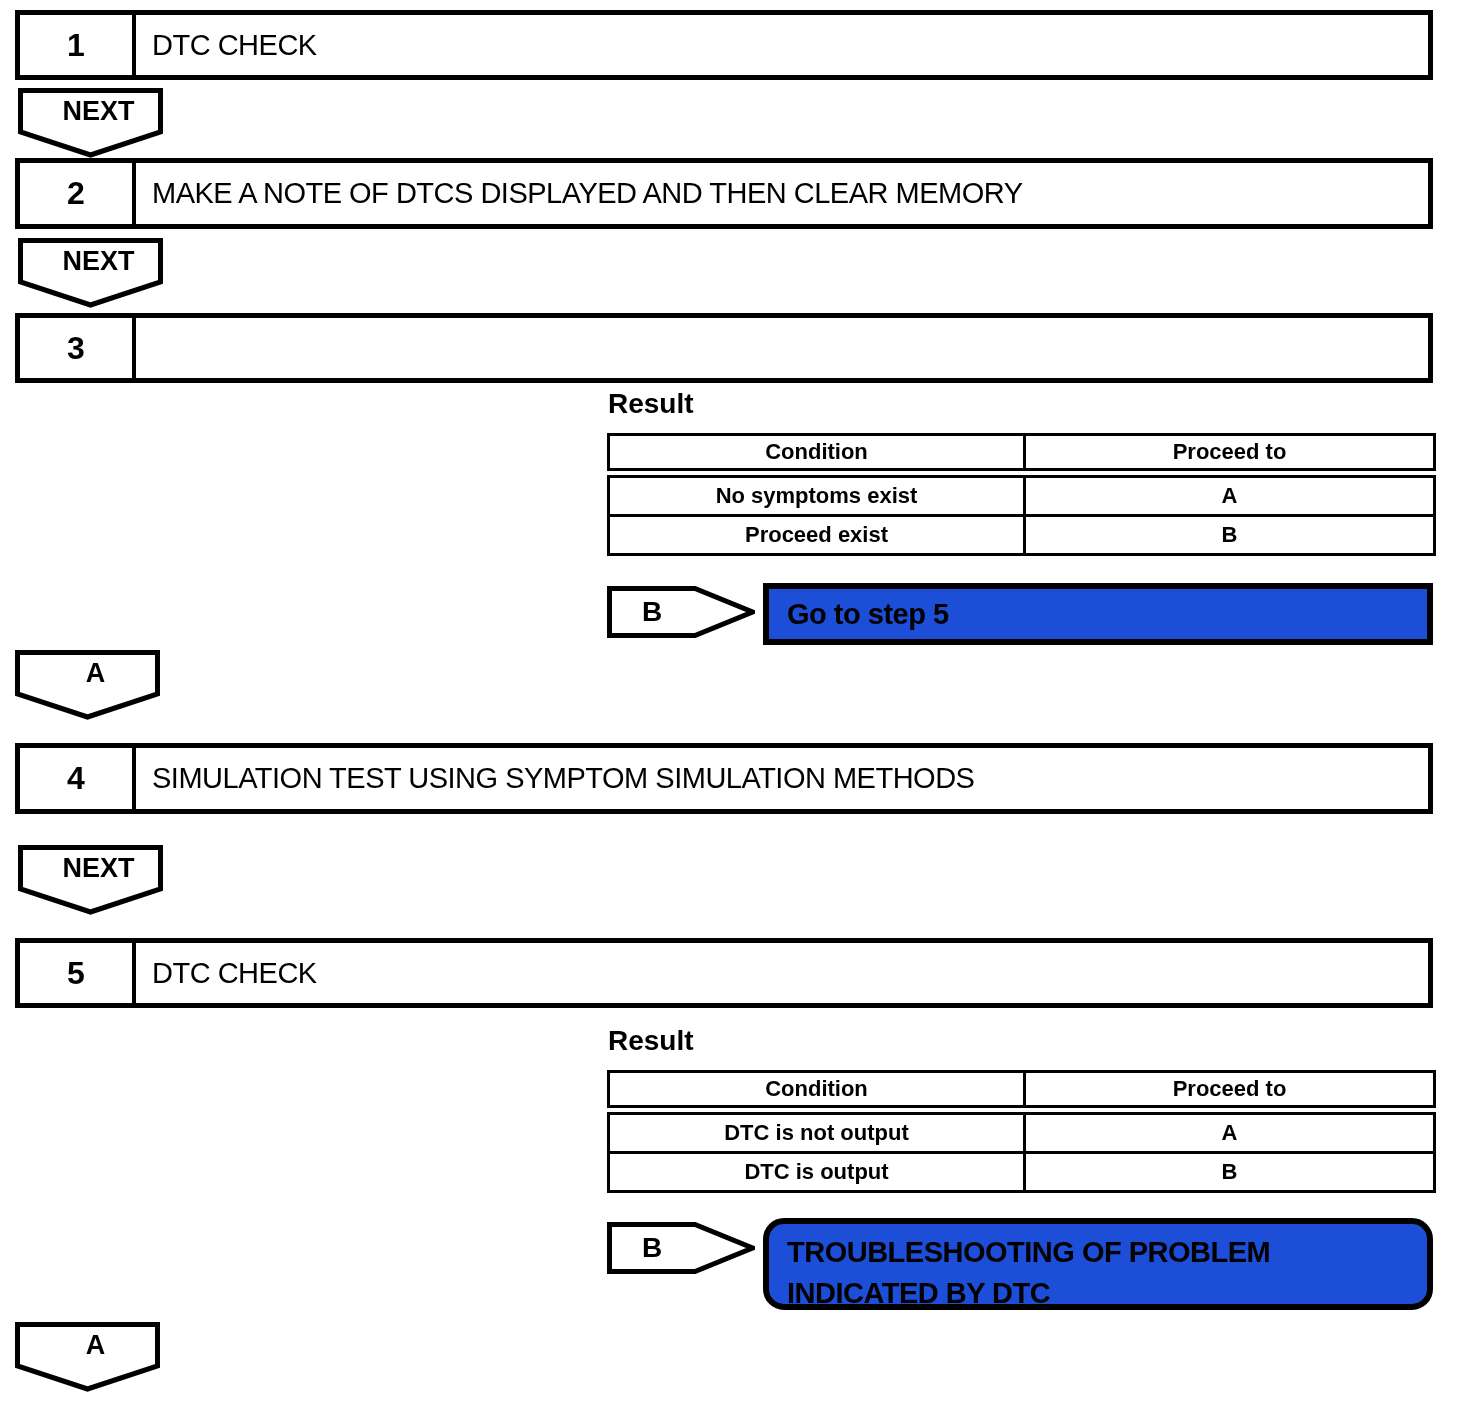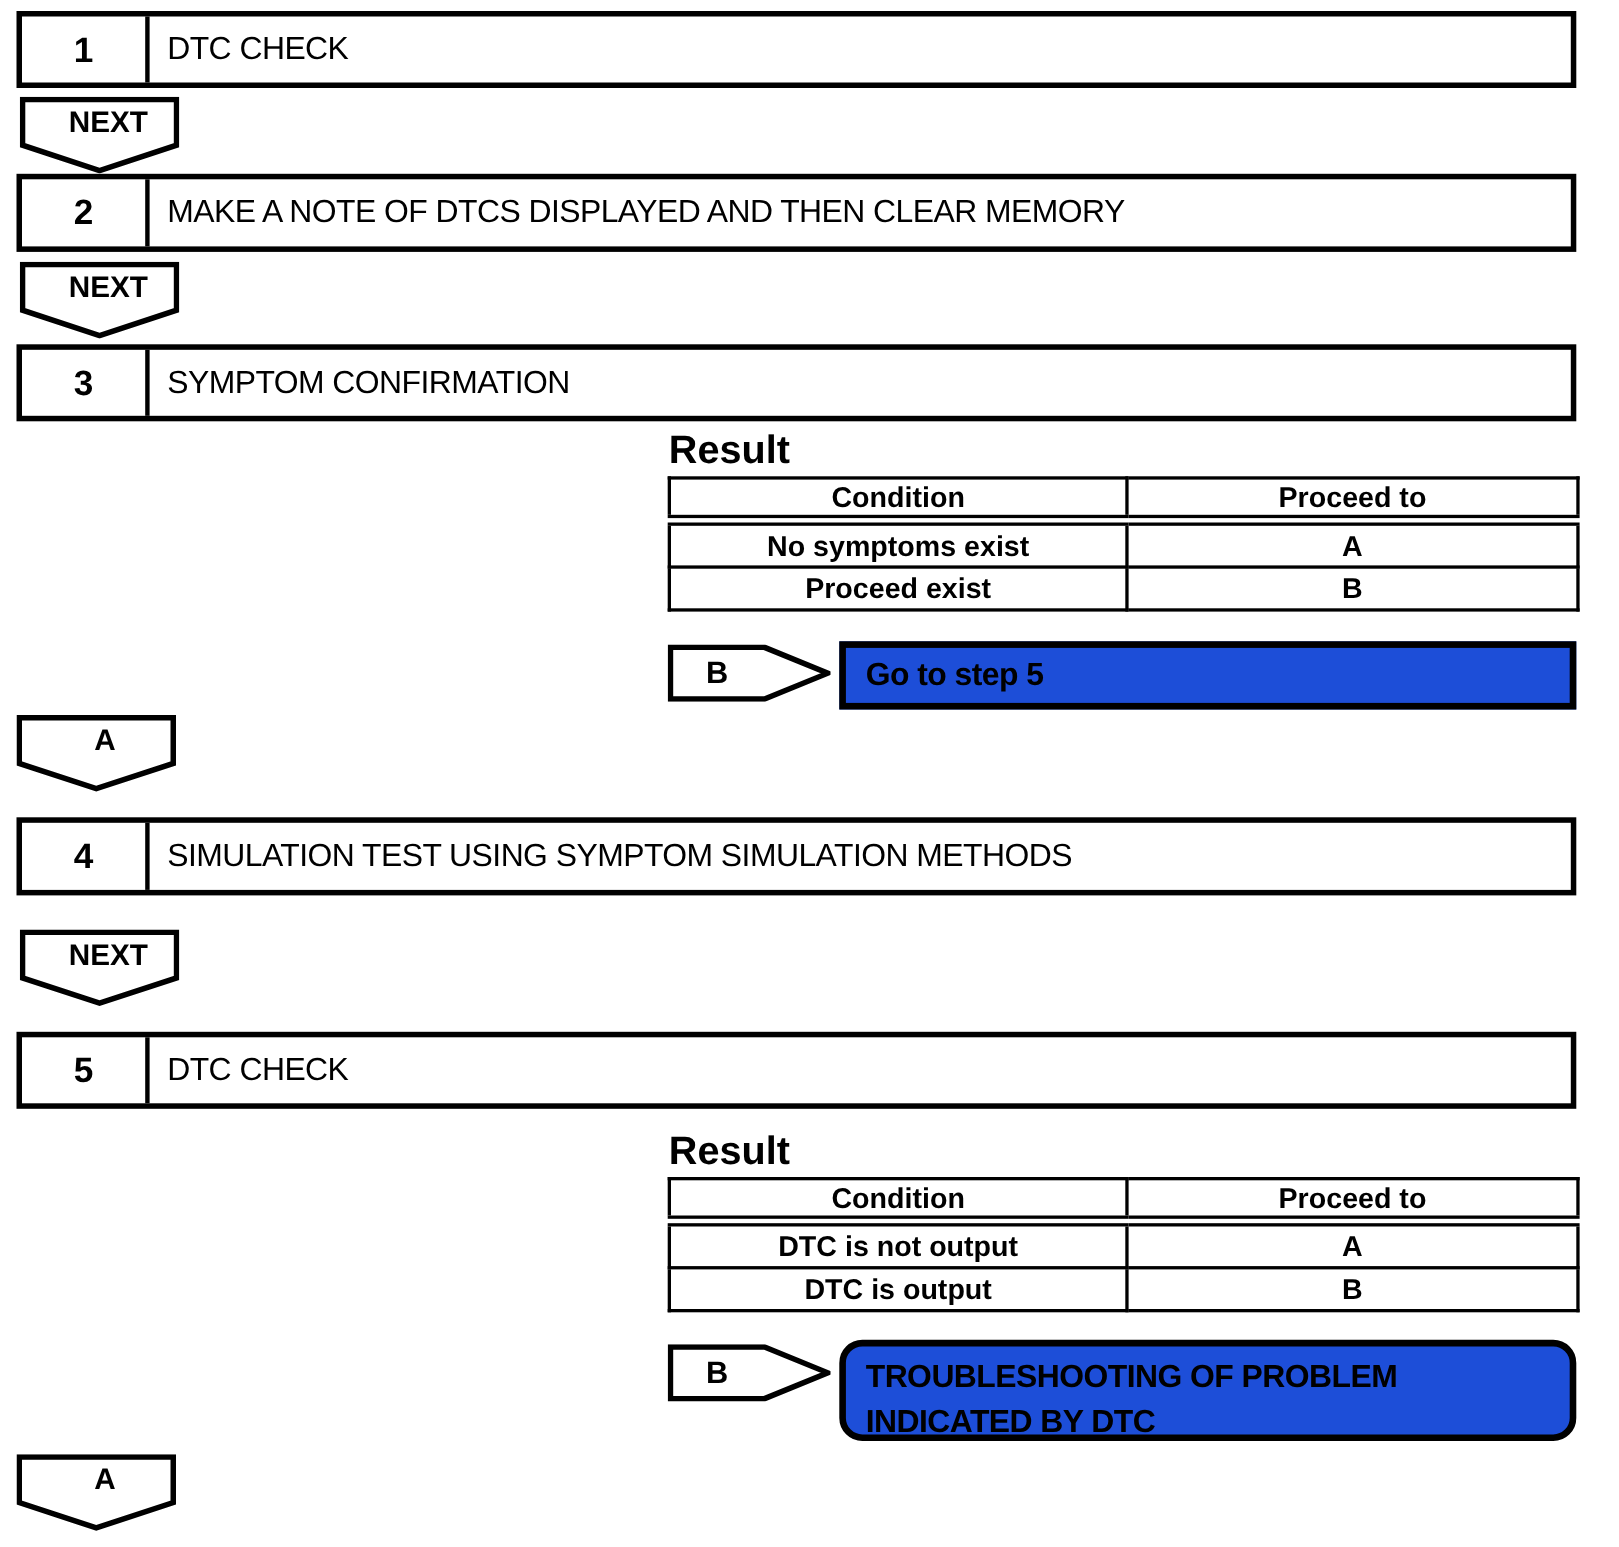--- a/index.html
+++ b/index.html
@@ -30,27 +30,27 @@
             font-size:28px;font-weight:bold;}
 
   
   .target-box{position:absolute;border:6px solid #000;background:#1d4ed8;
               box-sizing:border-box;font-weight:bold;font-size:29px;
               display:flex;align-items:center;padding-left:18px;letter-spacing:-0.5px;}
   .target-box.multiline{align-items:flex-start;padding-top:8px;line-height:1.4;
               padding-right:30px;border-radius:21px;}
 
   
-  .result-label{position:absolute;font-size:36px;font-weight:bold;}
+  .result-label{position:absolute;font-size:28px;font-weight:bold;}
 
   
   .result-table{position:absolute;border-collapse:collapse;table-layout:fixed;
                 width:826px;background:#fff;}
   .result-table th,.result-table td{border:3px solid #000;text-align:center;
-                font-size:26px;font-weight:bold;padding:0;}
+                font-size:22px;font-weight:bold;padding:0;}
   .result-table th{height:32px;border-bottom:10px double #000;}
   .result-table td{height:36px;}
   .col-condition{width:416px;}
   .col-proceed{width:410px;}
 </style>
 </head>
 <body>
 
 <div id="page">
 
@@ -73,21 +73,20 @@
 
   <div class="pent-down" style="top:238px;left:18px">
     <svg width="145" height="70" viewBox="0 0 145 70">
       <polygon points="2.5,2.5 142.5,2.5 142.5,44 72.5,67 2.5,44" fill="#ffffff" stroke="#000000" stroke-width="5" stroke-miterlimit="10"></polygon>
     </svg>
     <span class="pent-label">NEXT</span>
   </div>
 
   <div class="step-box" style="top:313px">
     <div class="step-num">3</div>
-    <div class="step-title">SYMPTOM CONFIRMATION</div>
   </div>
 
   <div class="result-label" style="top:388px;left:608px">Result</div>
 
   <table class="result-table" style="top:433px;left:607px">
     <colgroup>
         <col class="col-condition">
         <col class="col-proceed">
       </colgroup>
     <tbody>

